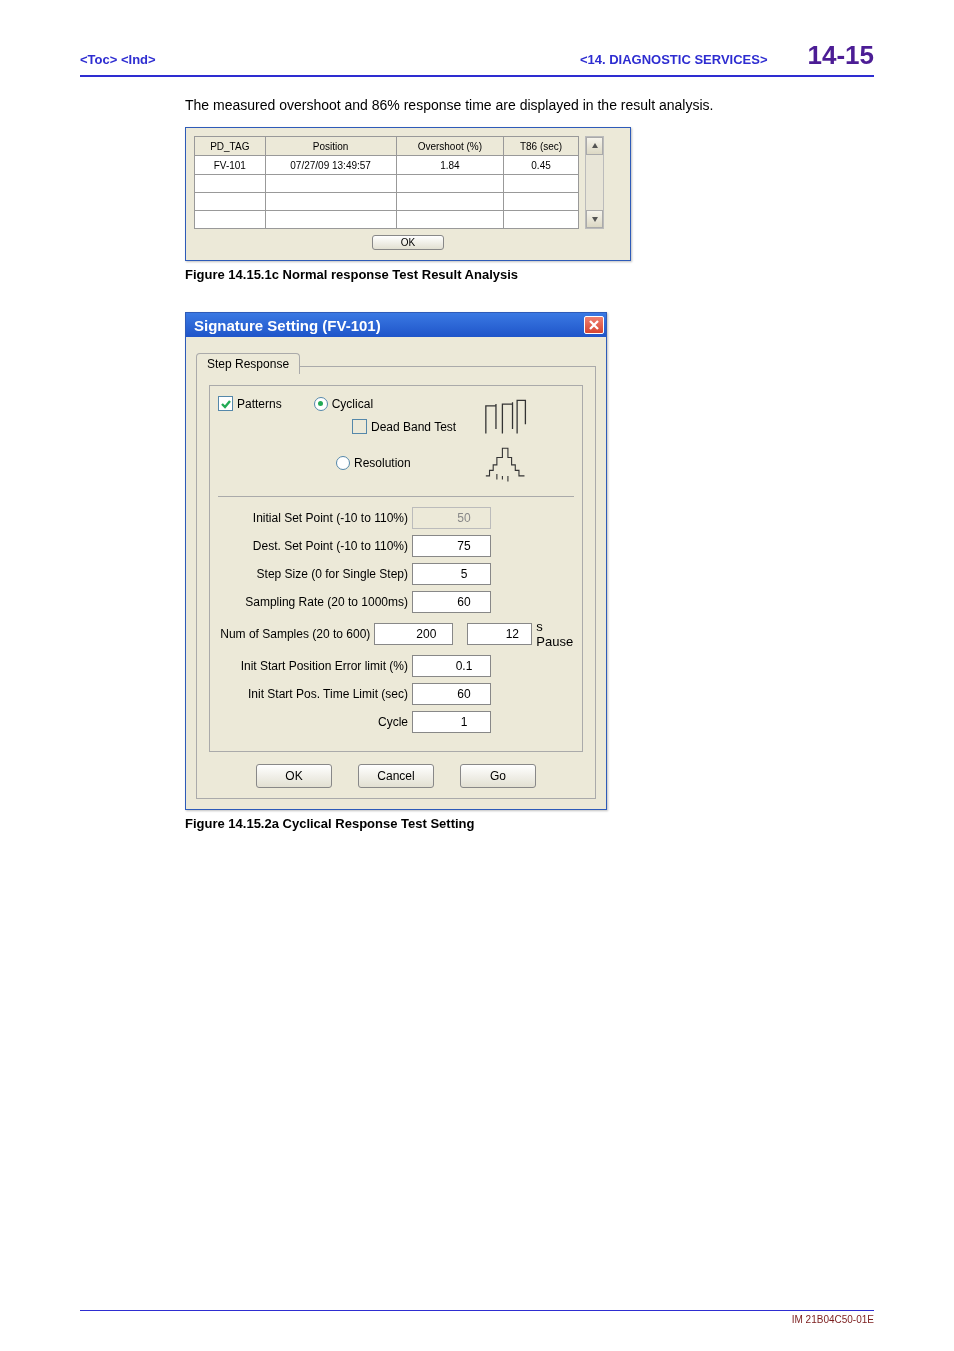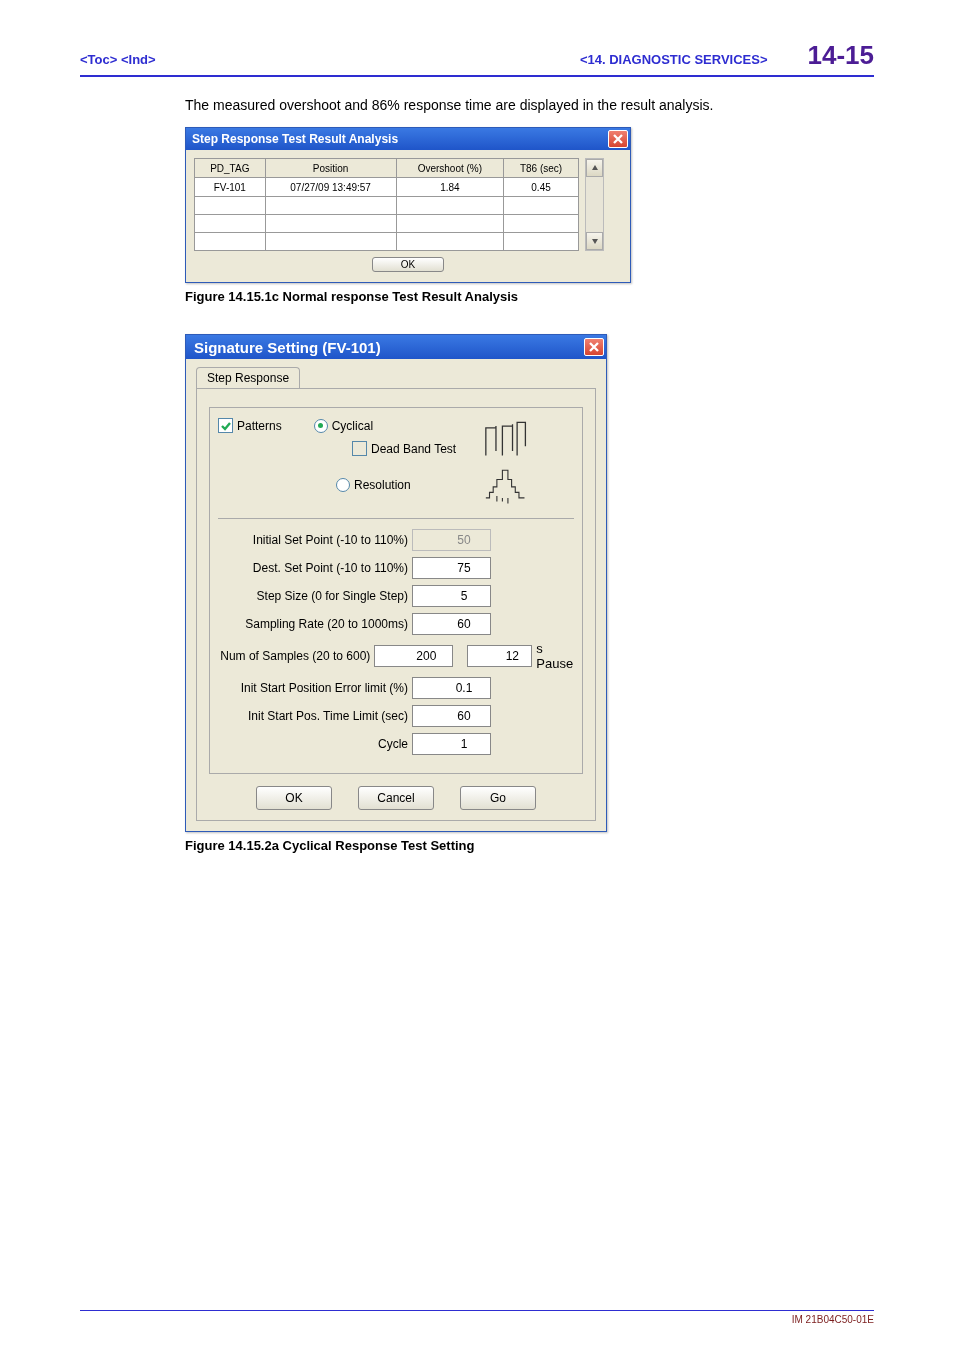--- a/index.html
+++ b/index.html
@@ -122,21 +122,21 @@
   .tab {
     display: inline-block;
     background: #ece9d8;
     border: 1px solid #aaa;
     border-bottom: none;
     border-top-left-radius: 4px;
     border-top-right-radius: 4px;
     padding: 3px 10px;
     font-size: 12px;
     position: relative;
-    top: 0;
+    top: 8px;
   }
   .panel {
     border: 1px solid #aaa;
     background: #ece9d8;
     padding: 14px 12px 10px 12px;
   }
   .group {
     border: 1px solid #aaa;
     background: #ece9d8;
     padding: 10px 8px 12px 8px;
@@ -230,28 +230,20 @@
     <div class="hright">
       <span class="section">&lt;14.  DIAGNOSTIC SERVICES&gt;</span>
       <span class="pagenum">14-15</span>
     </div>
   </div>
 
   <div class="body-indent">
     <div class="body-text">The measured overshoot and 86% response time are displayed in the result analysis.</div>
 
     <div class="win1">
-      <div class="titlebar">
-        <span class="ttext">Step Response Test Result Analysis</span>
-        <span class="closebtn">
-          <svg viewBox="0 0 10 10">
-              <path d="M1 1 L9 9 M9 1 L1 9"></path>
-            </svg>
-        </span>
-      </div>
       <div class="client">
         <div class="tblwrap">
           <table class="tbl">
             <thead>
               <tr>
                 <th>PD_TAG</th>
                 <th>Position</th>
                 <th>Overshoot (%)</th>
                 <th>T86 (sec)</th>
               </tr>

